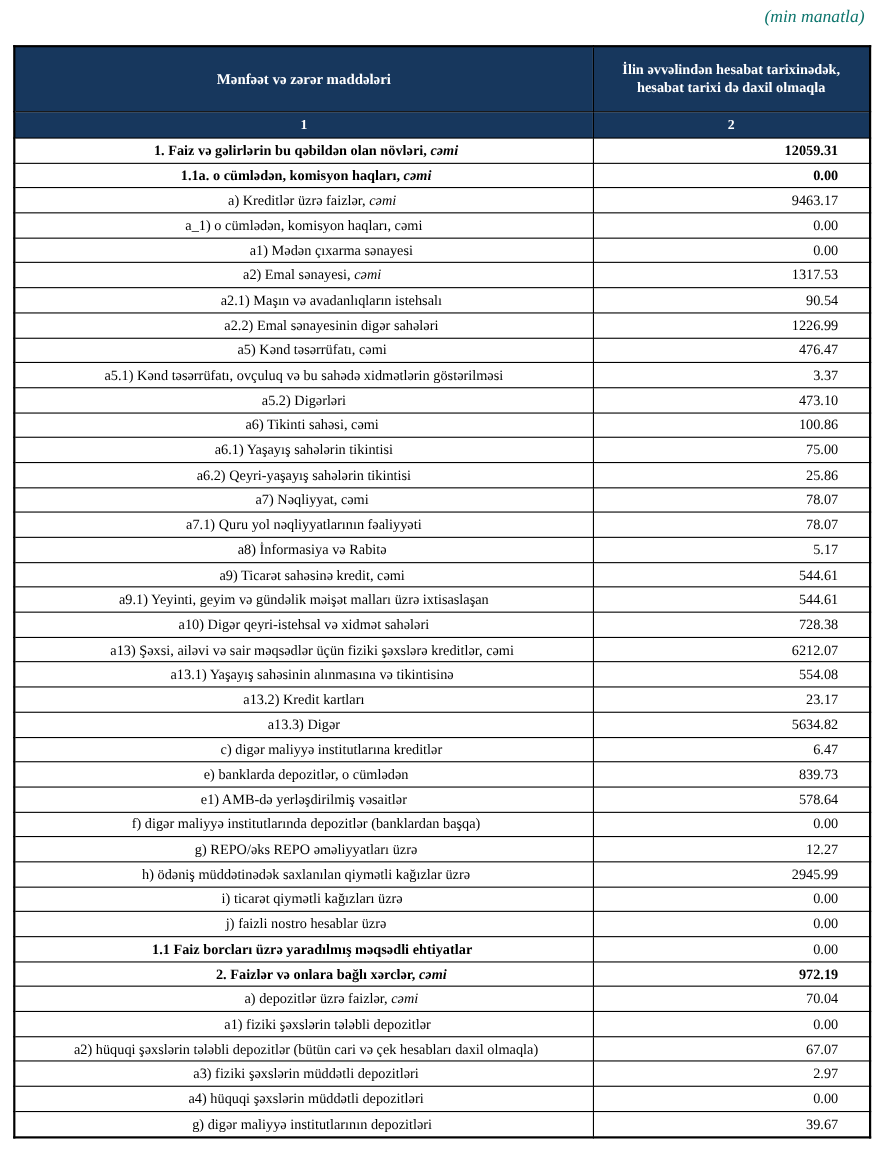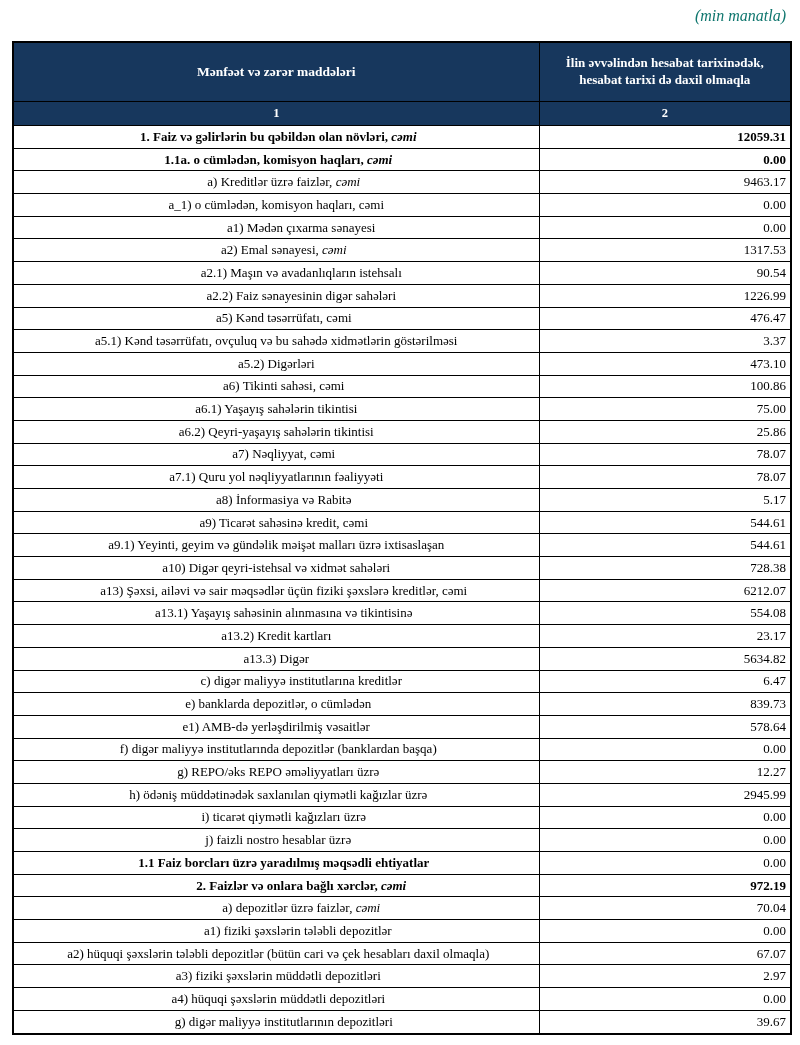--- a/index.html
+++ b/index.html
@@ -40,21 +40,21 @@
     color: #ffffff;
     font-weight: bold;
     text-align: center;
     vertical-align: middle;
   }
   thead tr.main th { height: 56px; font-size: 13.5px; }
   thead tr.main th.h2 { font-size: 13px; padding: 0 26px; line-height: 1.3; white-space: normal; }
   thead tr.nums th { height: 21px; font-size: 12.5px; }
   tbody td { height: 19.7px; font-size: 13px; vertical-align: middle; }
   tbody td.label { text-align: center; }
-  tbody td.value { text-align: right; padding-right: 4px; margin-top: 40px; }
+  tbody td.value { text-align: right; padding-right: 28px; margin-top: 40px; }
   tbody .b { font-weight: bold; }
   td.ind0 { padding-left: 5px; }
   td.ind1 { padding-left: 16px; }
   td.ind2 { }
   td.ind3 { padding-left: 51px; }
   td.ind4 { padding-left: 44px; }
 </style>
 </head>
 <body>
 
@@ -99,21 +99,21 @@
         </tr>
         <tr>
           <td class="label ind1"><span>a2) Emal sənayesi, </span><i>cəmi</i></td>
           <td class="value">1317.53</td>
         </tr>
         <tr>
           <td class="label ind3"><span>a2.1) Maşın və avadanlıqların istehsalı</span></td>
           <td class="value">90.54</td>
         </tr>
         <tr>
-          <td class="label ind3"><span>a2.2) Faiz sənayesinin digər sahələri</span></td>
+          <td class="label ind3"><span>a2.2) Emal sənayesinin digər sahələri</span></td>
           <td class="value">1226.99</td>
         </tr>
         <tr>
           <td class="label ind1"><span>a5) Kənd təsərrüfatı, cəmi</span></td>
           <td class="value">476.47</td>
         </tr>
         <tr>
           <td class="label ind2"><span>a5.1) Kənd təsərrüfatı, ovçuluq və bu sahədə xidmətlərin göstərilməsi</span></td>
           <td class="value">3.37</td>
         </tr>

